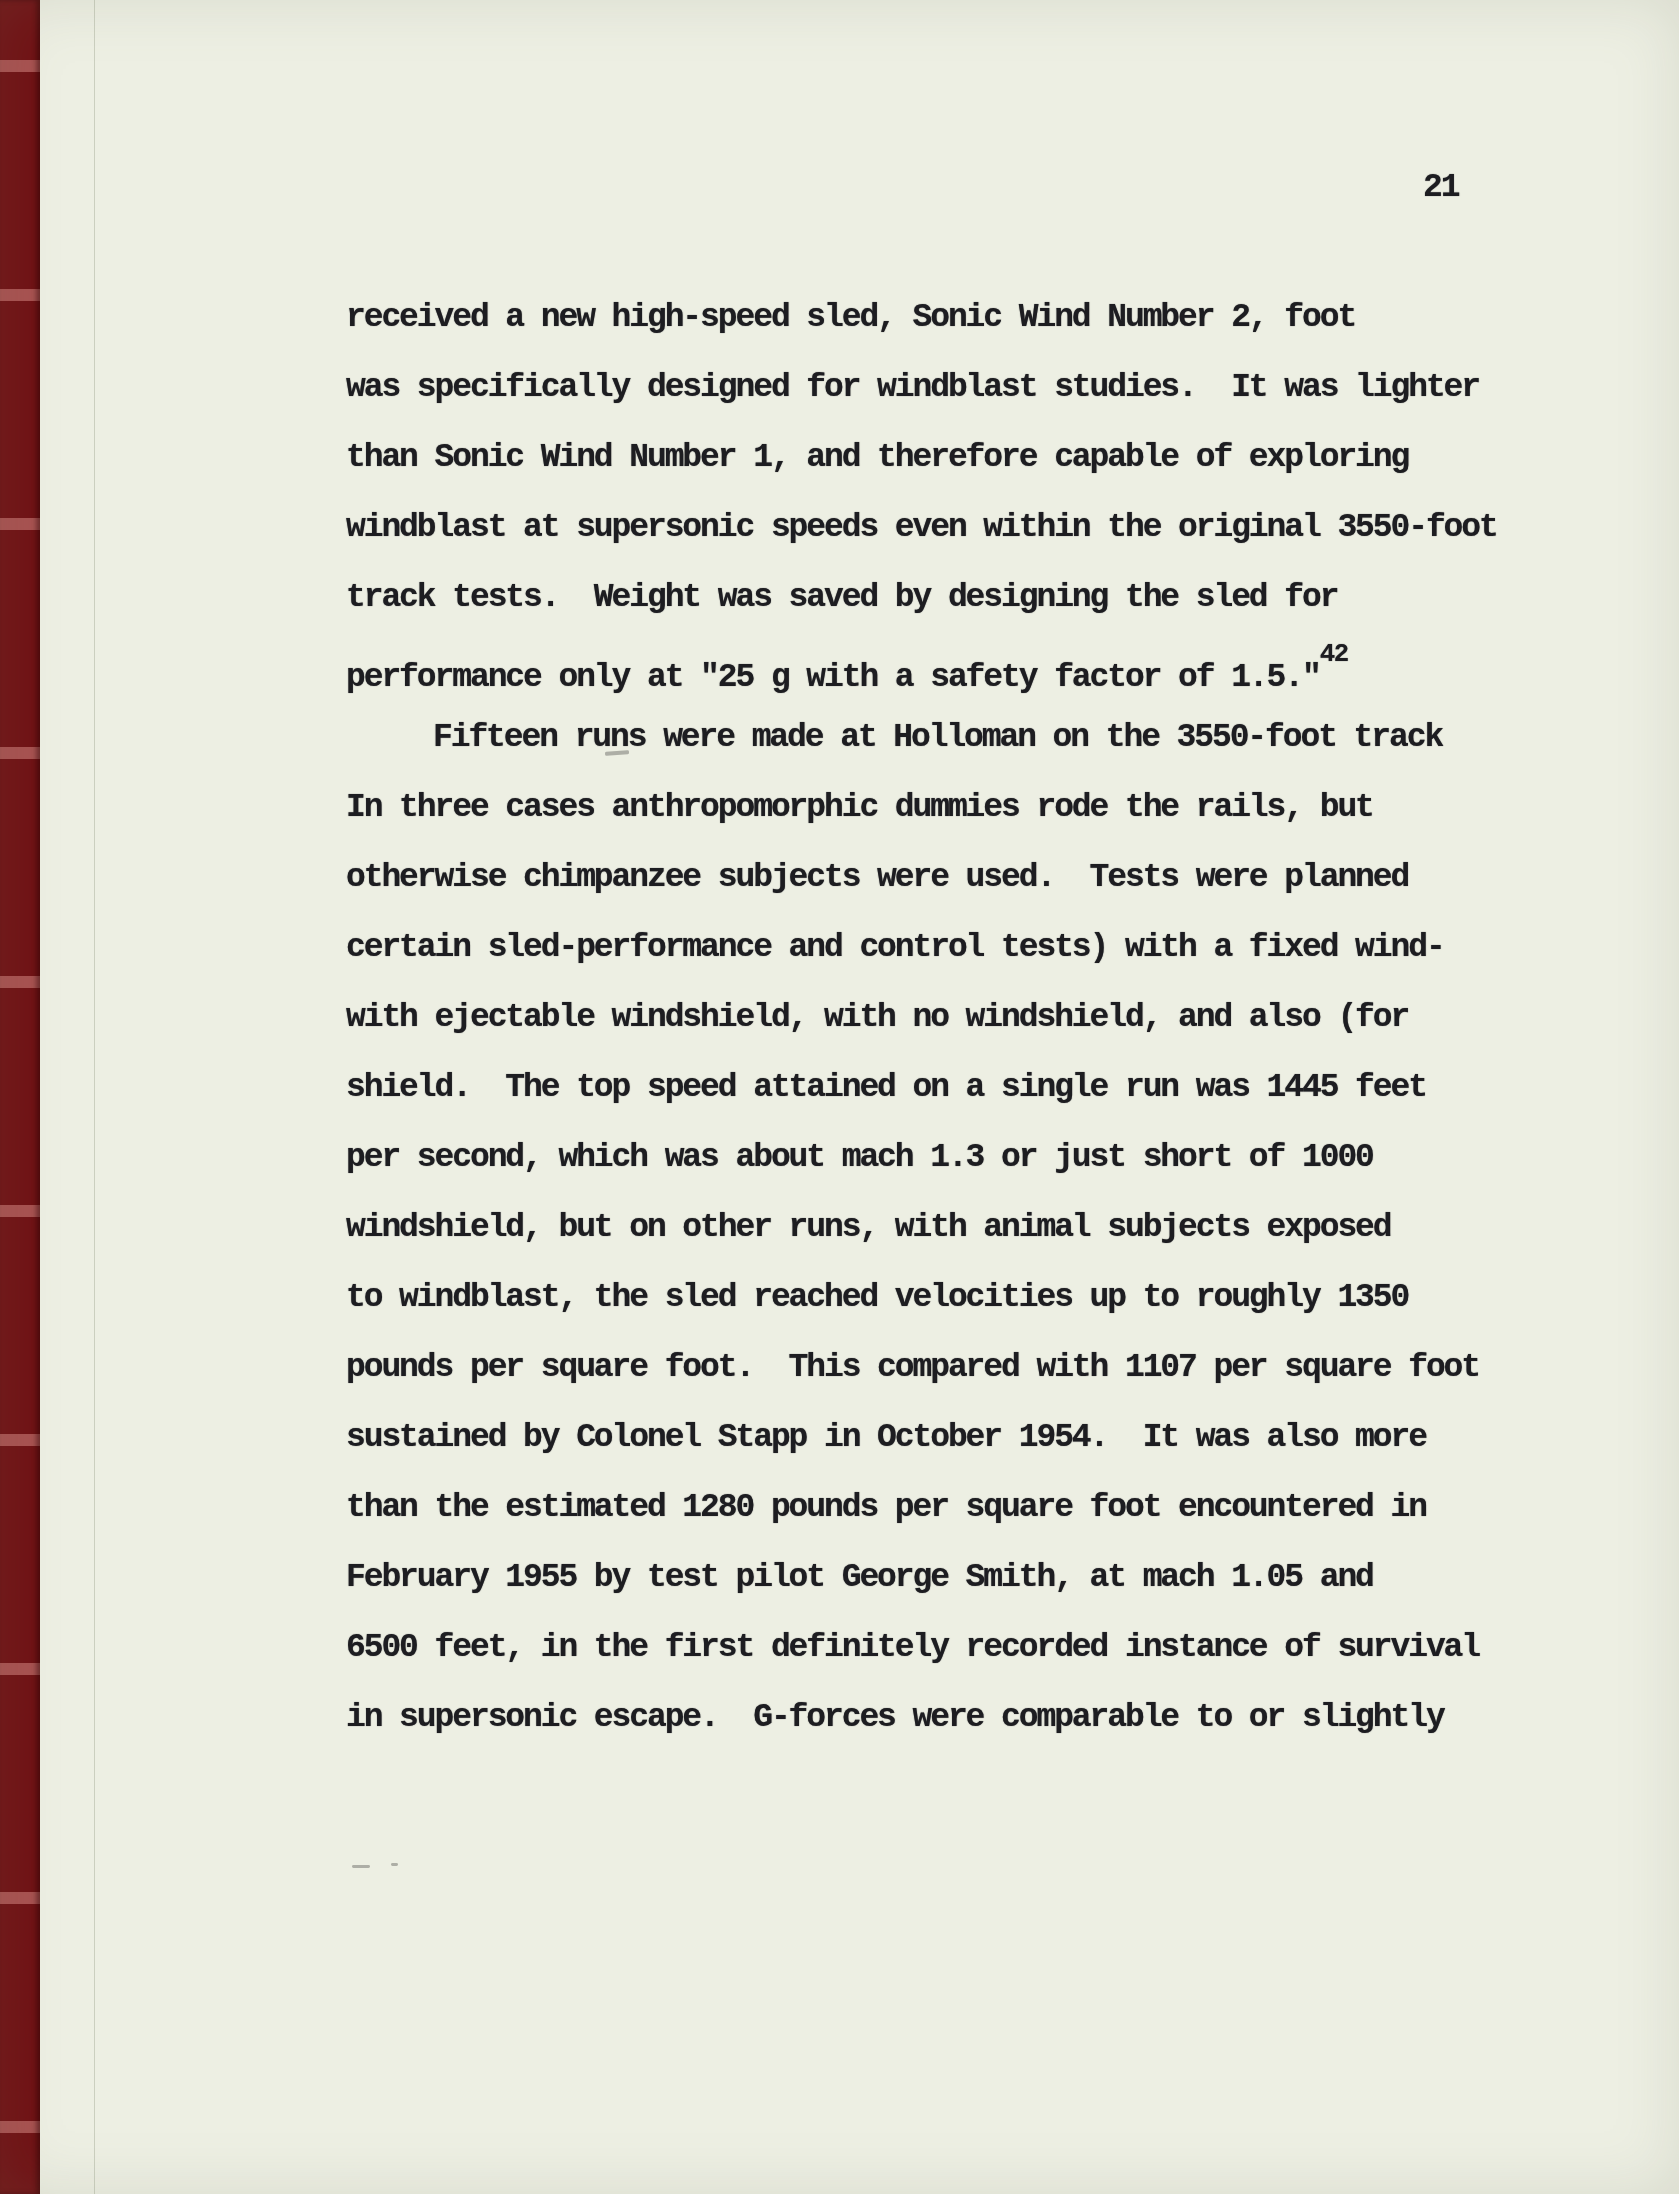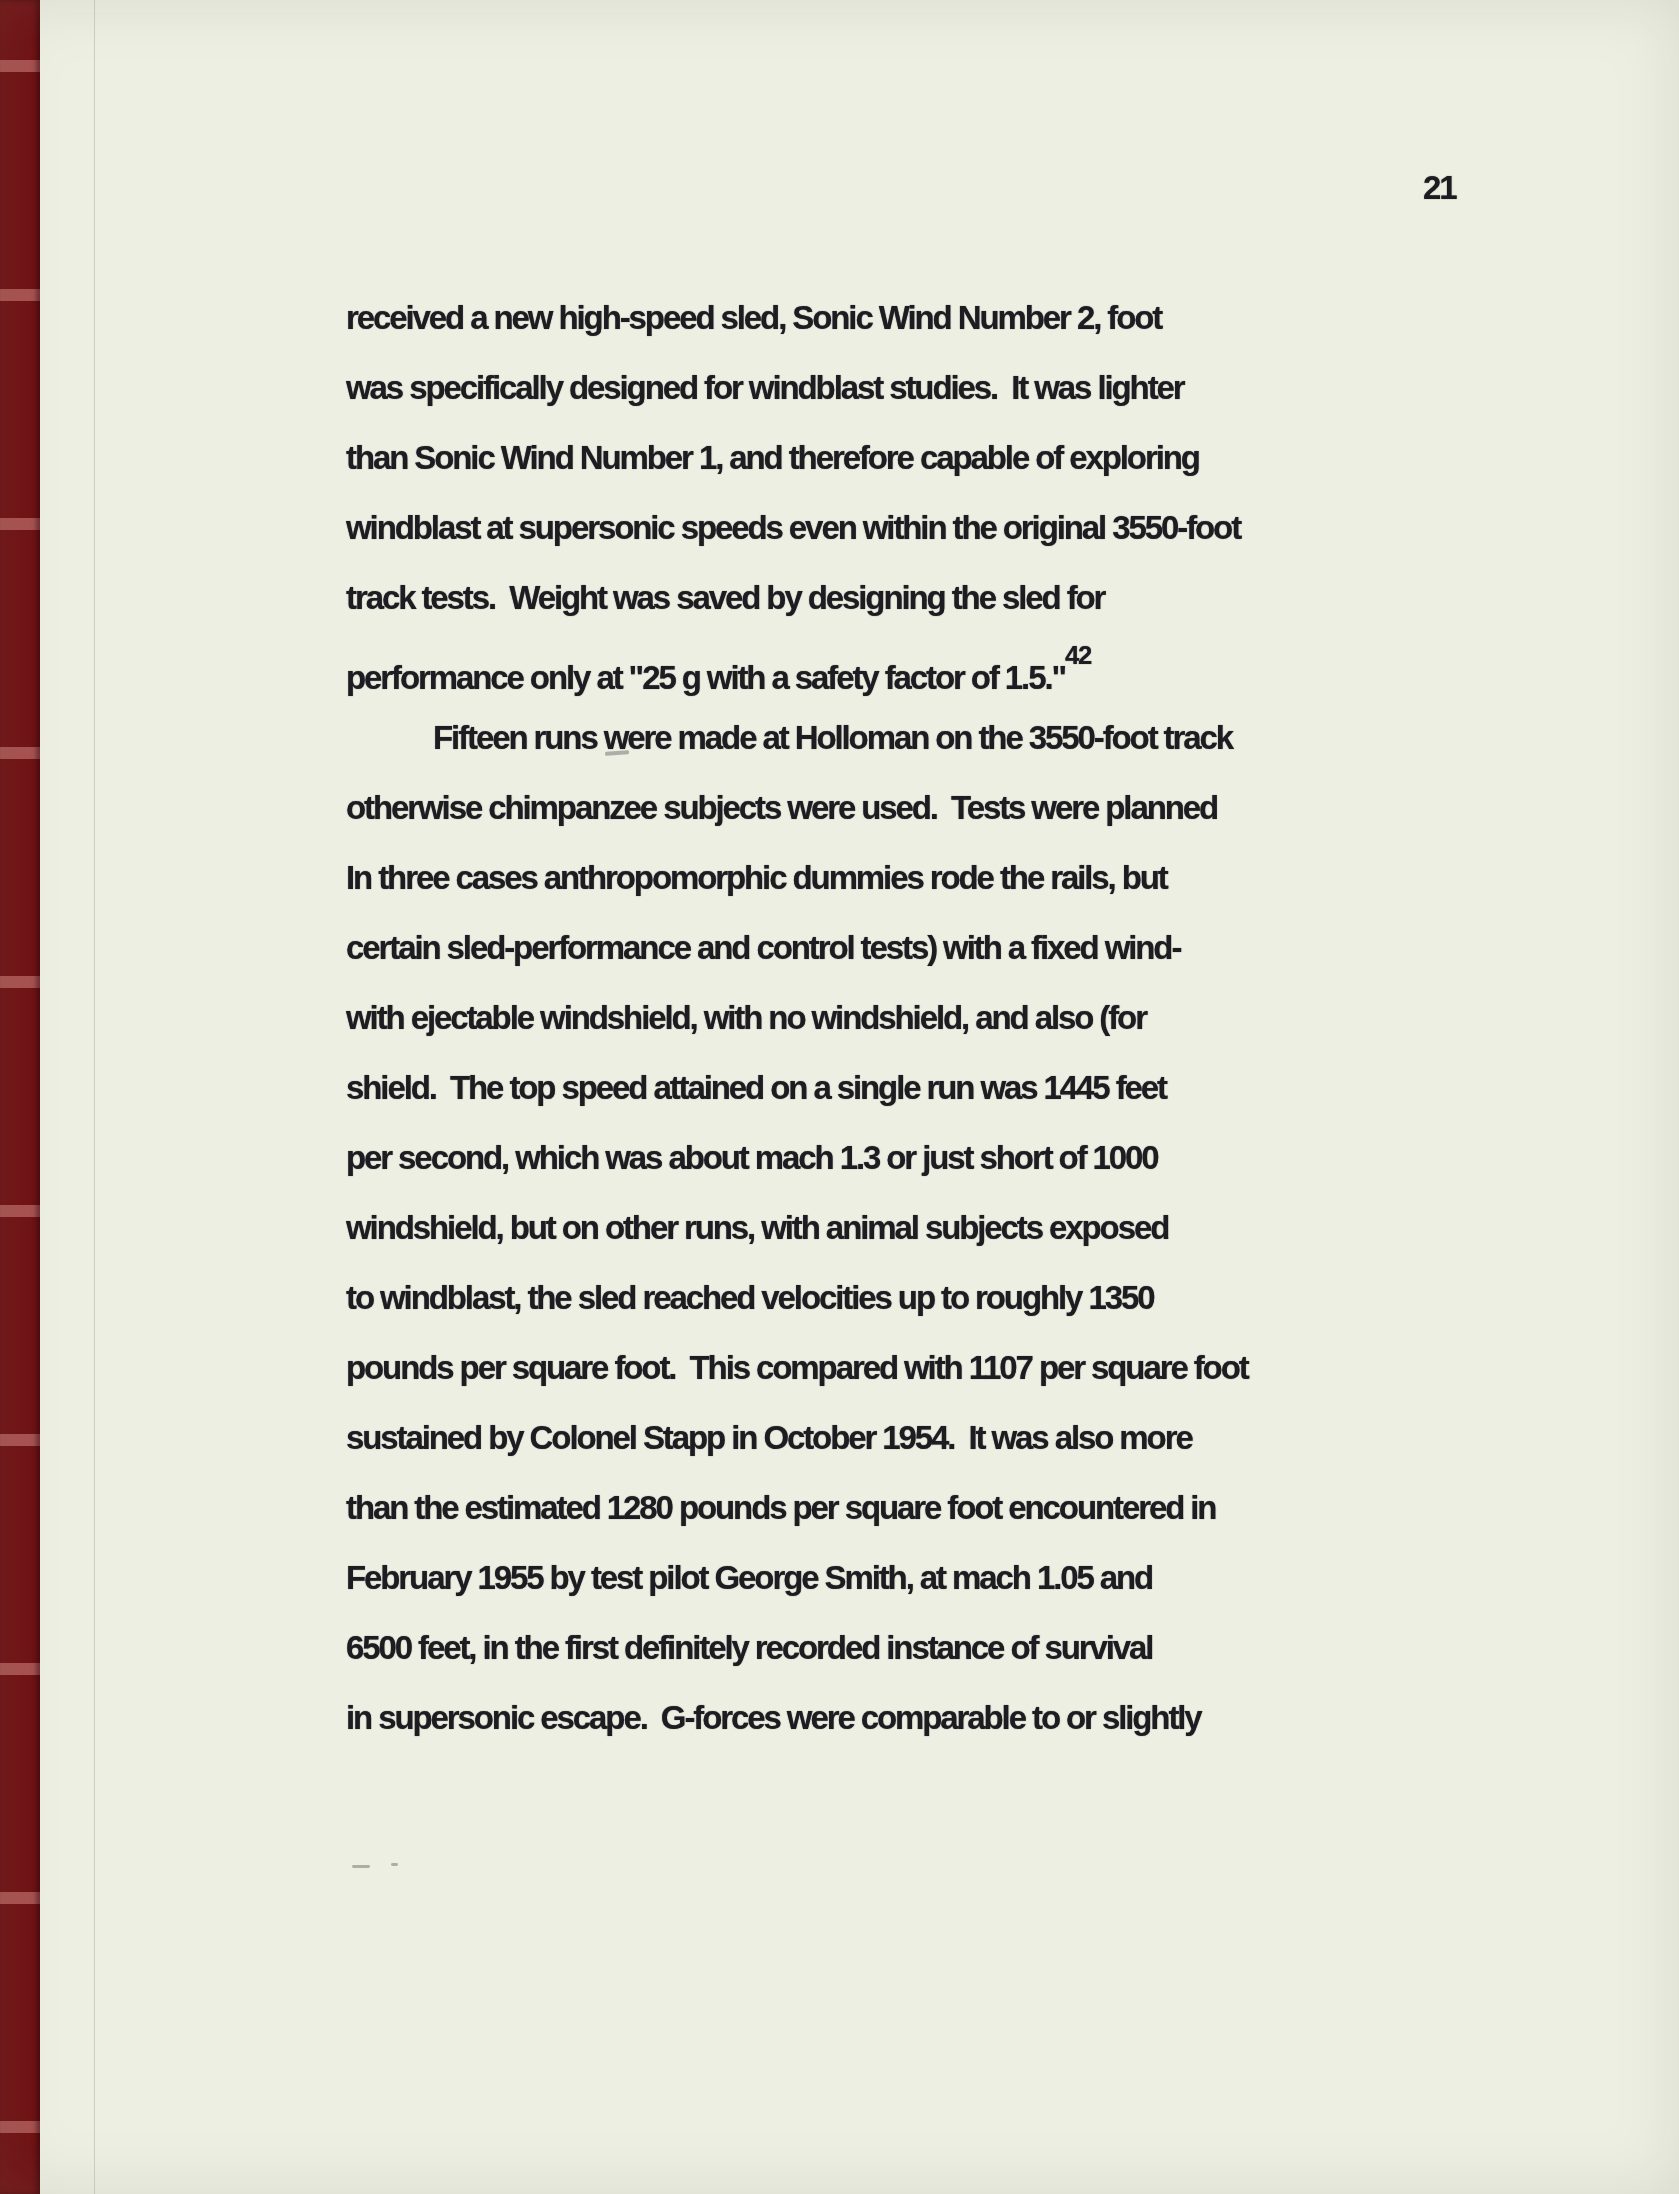--- a/index.html
+++ b/index.html
@@ -9,21 +9,21 @@
   body {
     width: 1679px;
     height: 2194px;
     background: var(--paper, #edefe3);
     overflow: hidden;
     position: relative;
   }
   .page {
     position: absolute;
     inset: 0;
-    font-family: Liberation Sans, sans-serif;
+    font-family: Liberation Mono, monospace;
     color: var(--ink, #1d1d21);
   }
   
   .page::after {
     content: "";
     position: absolute;
     inset: 0;
     box-shadow: inset 0 0 63px rgba(120,125,105,0.18);
     pointer-events: none;
   }
@@ -103,22 +103,22 @@
   <div class="crease-line"></div>
   <div class="page-number">21</div>
   <main class="text-block" id="text-block">
       <div class="line"><span>received a new high-speed sled, Sonic Wind Number 2, foot</span></div>
       <div class="line"><span>was specifically designed for windblast studies.  It was lighter</span></div>
       <div class="line"><span>than Sonic Wind Number 1, and therefore capable of exploring</span></div>
       <div class="line"><span>windblast at supersonic speeds even within the original 3550-foot</span></div>
       <div class="line"><span>track tests.  Weight was saved by designing the sled for</span></div>
       <div class="line"><span>performance only at "25 g with a safety factor of 1.5."</span><sup class="footnote">42</sup></div>
       <div class="line indent"><span>Fifteen runs were made at Holloman on the 3550-foot track</span></div>
+      <div class="line"><span>In three cases anthropomorphic dummies rode the rails, but</span></div>
       <div class="line"><span>otherwise chimpanzee subjects were used.  Tests were planned</span></div>
-      <div class="line"><span>In three cases anthropomorphic dummies rode the rails, but</span></div>
       <div class="line"><span>certain sled-performance and control tests) with a fixed wind-</span></div>
       <div class="line"><span>with ejectable windshield, with no windshield, and also (for</span></div>
       <div class="line"><span>shield.  The top speed attained on a single run was 1445 feet</span></div>
       <div class="line"><span>per second, which was about mach 1.3 or just short of 1000</span></div>
       <div class="line"><span>windshield, but on other runs, with animal subjects exposed</span></div>
       <div class="line"><span>to windblast, the sled reached velocities up to roughly 1350</span></div>
       <div class="line"><span>pounds per square foot.  This compared with 1107 per square foot</span></div>
       <div class="line"><span>sustained by Colonel Stapp in October 1954.  It was also more</span></div>
       <div class="line"><span>than the estimated 1280 pounds per square foot encountered in</span></div>
       <div class="line"><span>February 1955 by test pilot George Smith, at mach 1.05 and</span></div>

